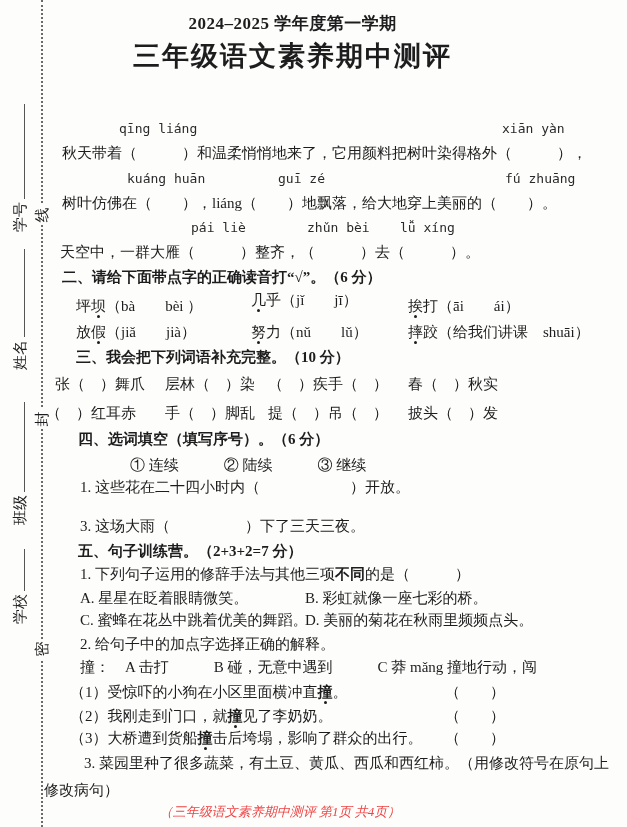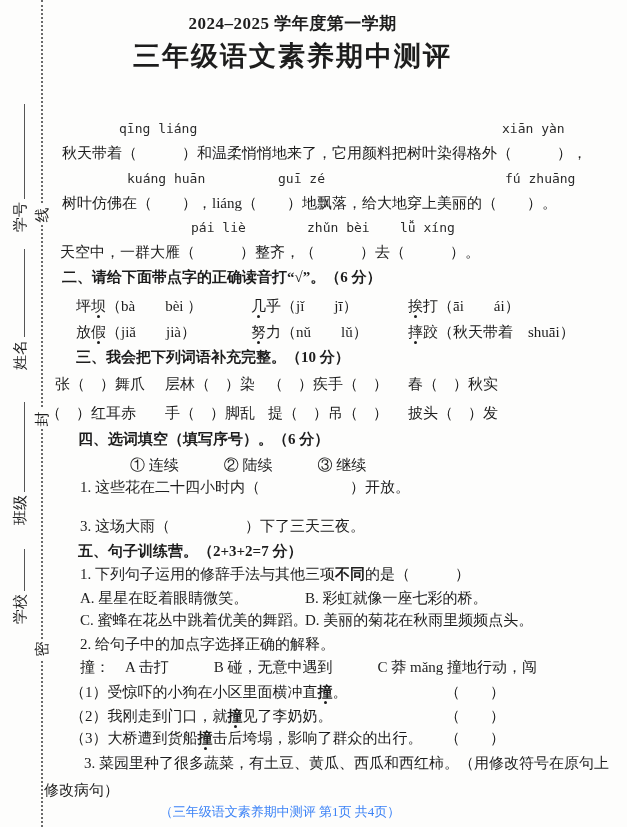--- a/index.html
+++ b/index.html
@@ -15,21 +15,21 @@
   .dot,.dotb{position:relative;}
   .dotb{font-weight:bold;}
   .dot::after,.dotb::after{content:"";position:absolute;left:50%;margin-left:-1.5px;bottom:-4px;
         width:3px;height:3px;border-radius:50%;background:#1d1d1d;}
   .seal-line{position:absolute;left:41px;top:0;height:827px;width:0;border-left:2px dotted #6a6a6a;}
   .seal-ch{position:absolute;left:32px;width:20px;text-align:center;background:#fdfdfc;
         font-size:15px;transform:rotate(-90deg);line-height:18px;}
   .side{position:absolute;left:10px;transform-origin:0 0;transform:rotate(-90deg);
         white-space:nowrap;font-size:15px;line-height:20px;}
   .side .rule{display:inline-block;border-bottom:1.5px solid #555;height:2px;margin-left:3px;}
-  .footer{font-size:13px;color:#3b82f6;}
+  .footer{font-size:13px;color:#ef4444;font-style:italic;}
 </style>
 </head>
 <body>
 
 <div class="page">
 
   <div class="seal-line"></div>
   <span class="seal-ch" style="top:206px">线</span>
   <span class="seal-ch" style="top:410px">封</span>
   <span class="seal-ch" style="top:640px">密</span>
@@ -49,25 +49,25 @@
   <span class="pinyin" style="left:278px;top:171px">guī zé</span>
   <span class="pinyin" style="left:505px;top:171px">fú zhuāng</span>
   <div class="abs fs" style="left:62px;top:193px">树叶仿佛在（　　），liáng（　　）地飘落，给大地穿上美丽的（　　）。</div>
   <span class="pinyin" style="left:191px;top:220px">pái liè</span>
   <span class="pinyin" style="left:307px;top:220px">zhǔn bèi</span>
   <span class="pinyin" style="left:400px;top:220px">lǚ xíng</span>
   <div class="abs fs" style="left:60px;top:242px">天空中，一群大雁（　　　）整齐，（　　　）去（　　　）。</div>
 
   <div class="abs fs hd" style="left:62px;top:267px">二、请给下面带点字的正确读音打“√”。（6 分）</div>
   <div class="abs fs" style="left:76px;top:296px"><span>坪</span><span class="dot">坝</span><span></span><span>（bà　　bèi ）</span></div>
-  <div class="abs fs" style="left:251px;top:296px"><span></span><span class="dot">几</span><span>乎</span><span>（jǐ　　jī）</span></div>
+  <div class="abs fs" style="left:251px;top:290px"><span></span><span class="dot">几</span><span>乎</span><span>（jǐ　　jī）</span></div>
   <div class="abs fs" style="left:408px;top:296px"><span></span><span class="dot">挨</span><span>打</span><span>（āi　　ái）</span></div>
   <div class="abs fs" style="left:76px;top:322px"><span>放</span><span class="dot">假</span><span></span><span>（jiǎ　　jià）</span></div>
   <div class="abs fs" style="left:251px;top:322px"><span></span><span class="dot">努</span><span>力</span><span>（nǔ　　lǔ）</span></div>
-  <div class="abs fs" style="left:408px;top:322px"><span></span><span class="dot">摔</span><span>跤</span><span>（秋天带着　shuāi）</span></div>
+  <div class="abs fs" style="left:408px;top:322px"><span></span><span class="dot">摔</span><span>跤</span><span>（给我们讲课　shuāi）</span></div>
 
   <div class="abs fs hd" style="left:76px;top:347px">三、我会把下列词语补充完整。（10 分）</div>
   <div class="abs fs" style="left:55px;top:374px">张（　）舞爪</div>
   <div class="abs fs" style="left:165px;top:374px">层林（　）染</div>
   <div class="abs fs" style="left:268px;top:374px">（　）疾手（　）</div>
   <div class="abs fs" style="left:408px;top:374px">春（　）秋实</div>
   <div class="abs fs" style="left:46px;top:403px">（　）红耳赤</div>
   <div class="abs fs" style="left:165px;top:403px">手（　）脚乱</div>
   <div class="abs fs" style="left:268px;top:403px">提（　）吊（　）</div>
   <div class="abs fs" style="left:408px;top:403px">披头（　）发</div>

